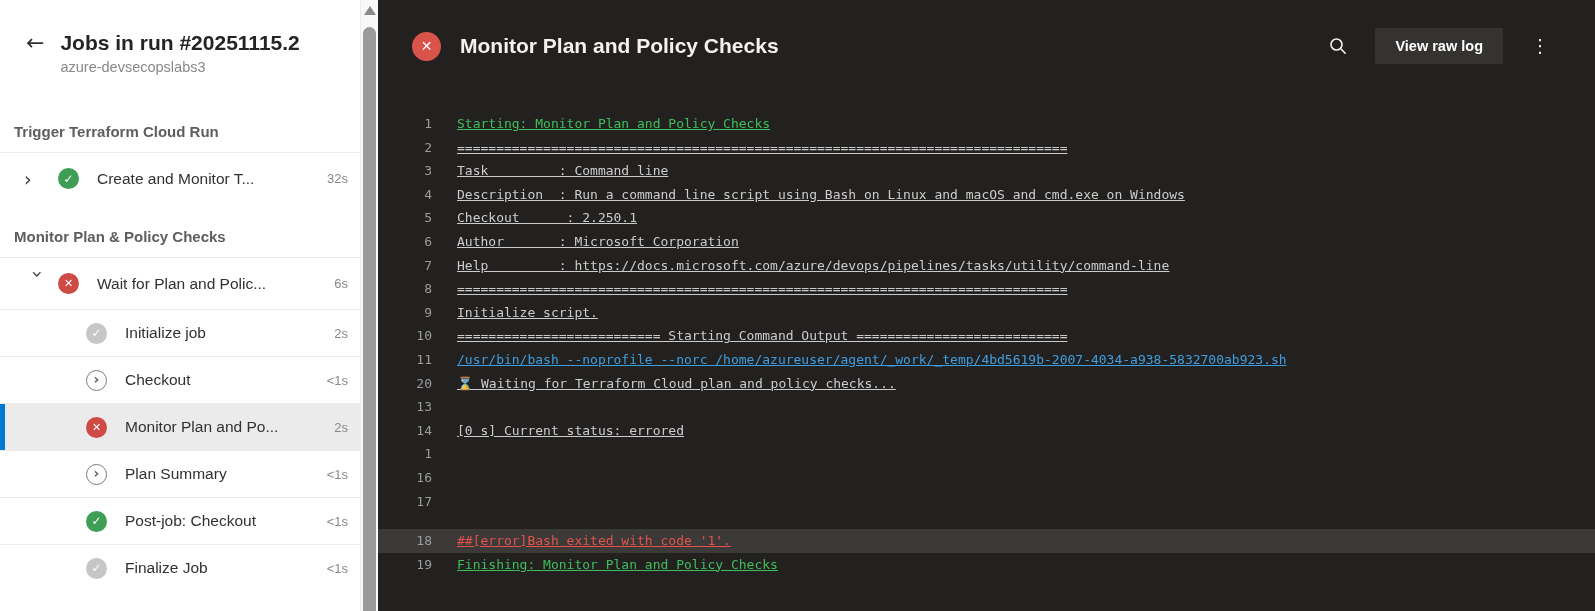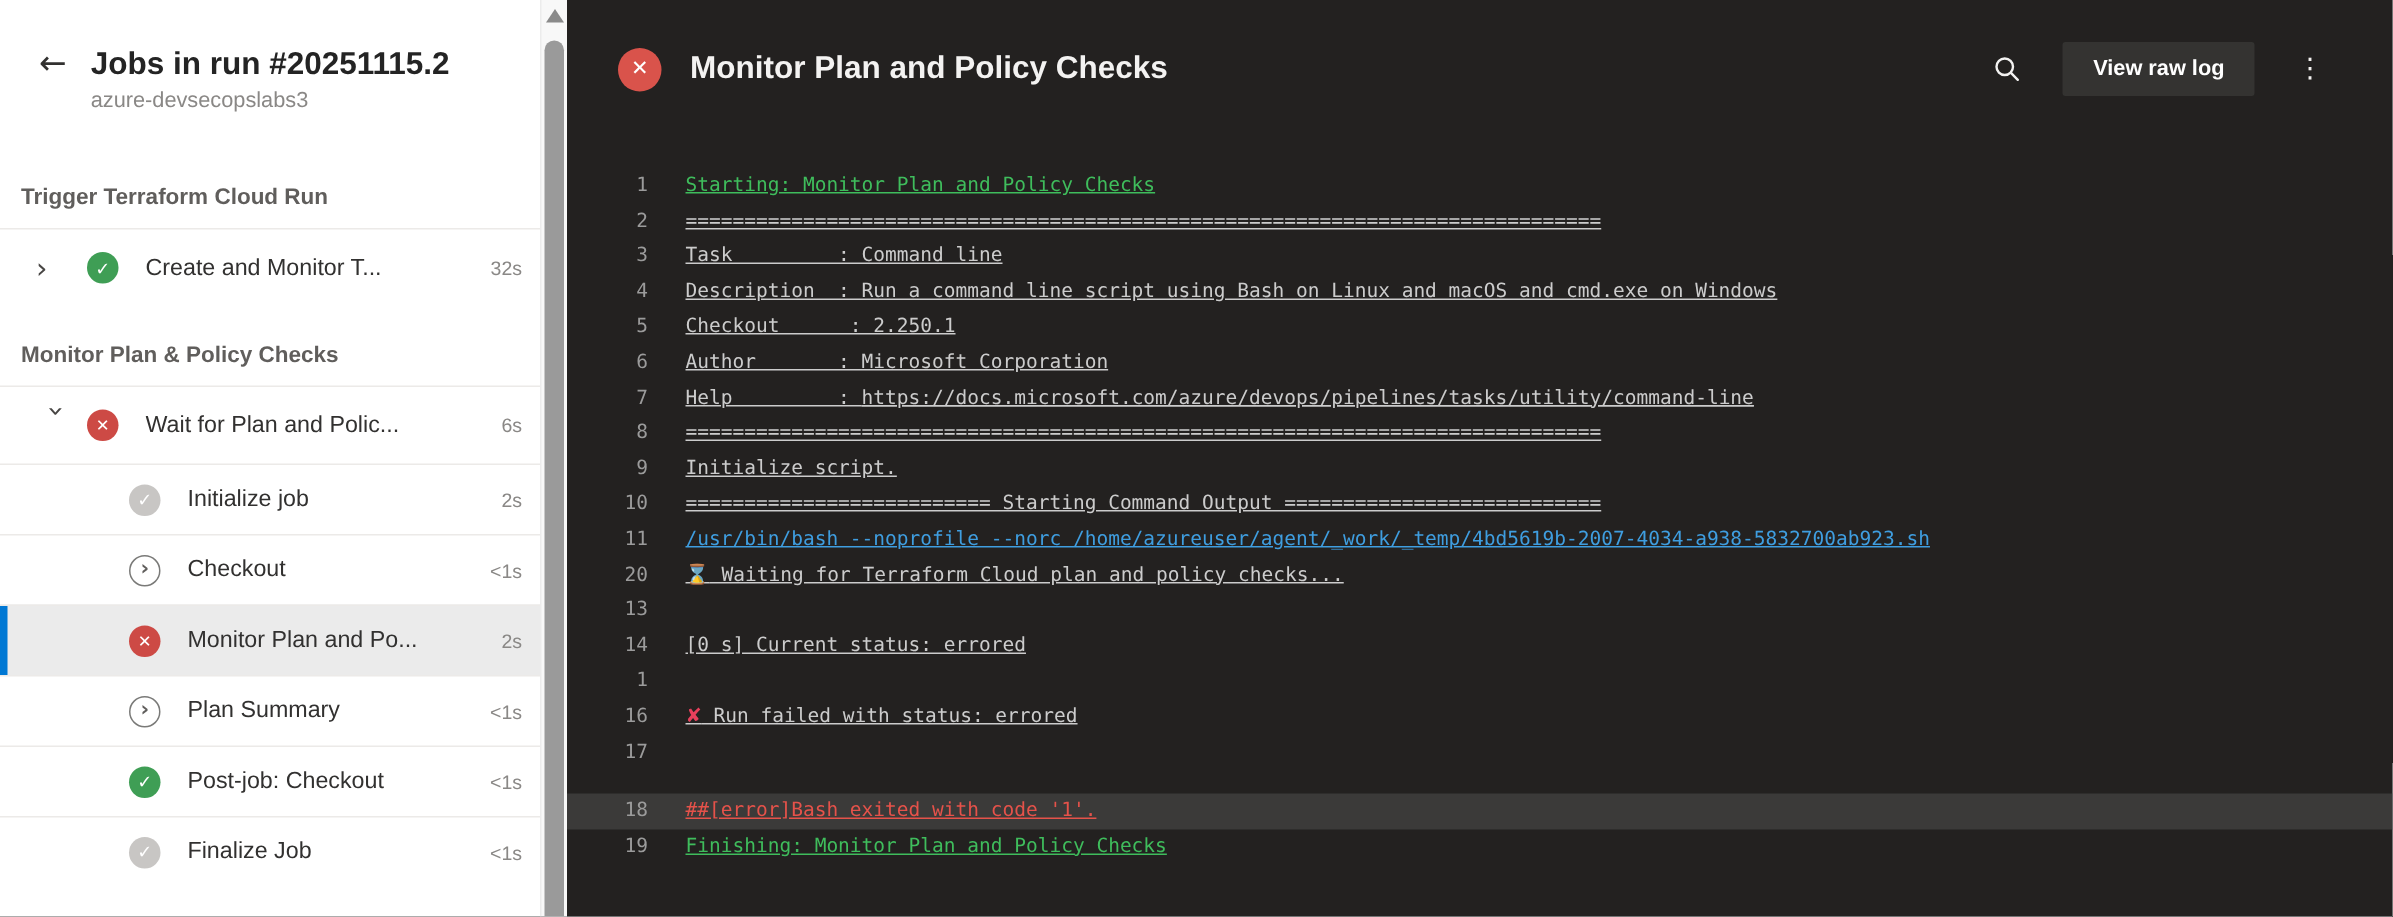--- a/index.html
+++ b/index.html
@@ -167,20 +167,20 @@
         <div class="log-line"><span class="ln">6</span><span class="lt">Author       : Microsoft Corporation</span></div>
         <div class="log-line"><span class="ln">7</span><span class="lt"><span>Help         : </span><a>https://docs.microsoft.com/azure/devops/pipelines/tasks/utility/command-line</a></span></div>
         <div class="log-line"><span class="ln">8</span><span class="lt">==============================================================================</span></div>
         <div class="log-line"><span class="ln">9</span><span class="lt">Initialize script.</span></div>
         <div class="log-line"><span class="ln">10</span><span class="lt">========================== Starting Command Output ===========================</span></div>
         <div class="log-line command"><span class="ln">11</span><span class="lt">/usr/bin/bash --noprofile --norc /home/azureuser/agent/_work/_temp/4bd5619b-2007-4034-a938-5832700ab923.sh</span></div>
         <div class="log-line"><span class="ln">20</span><span class="lt"><span class="emoji" style="color: rgb(220, 202, 158);">⌛</span><span> Waiting for Terraform Cloud plan and policy checks...</span></span></div>
         <div class="log-line"><span class="ln">13</span><span class="lt"></span></div>
         <div class="log-line"><span class="ln">14</span><span class="lt">[0 s] Current status: errored</span></div>
         <div class="log-line"><span class="ln">1</span><span class="lt"></span></div>
-        <div class="log-line"><span class="ln">16</span><span class="lt"><span class="emoji" style="color: rgb(232, 64, 92);">✘</span><span> Run failed with status: errored</span></span></div>
+        <div class="log-line"><span class="ln">16</span></div>
         <div class="log-line"><span class="ln">17</span><span class="lt"></span></div>
         <div class="log-line error-highlight"><span class="ln">18</span><span class="lt">##[error]Bash exited with code '1'.</span></div>
         <div class="log-line green"><span class="ln">19</span><span class="lt">Finishing: Monitor Plan and Policy Checks</span></div>
       </div>
   </main>
 
 </div>
 
 </body></html>

